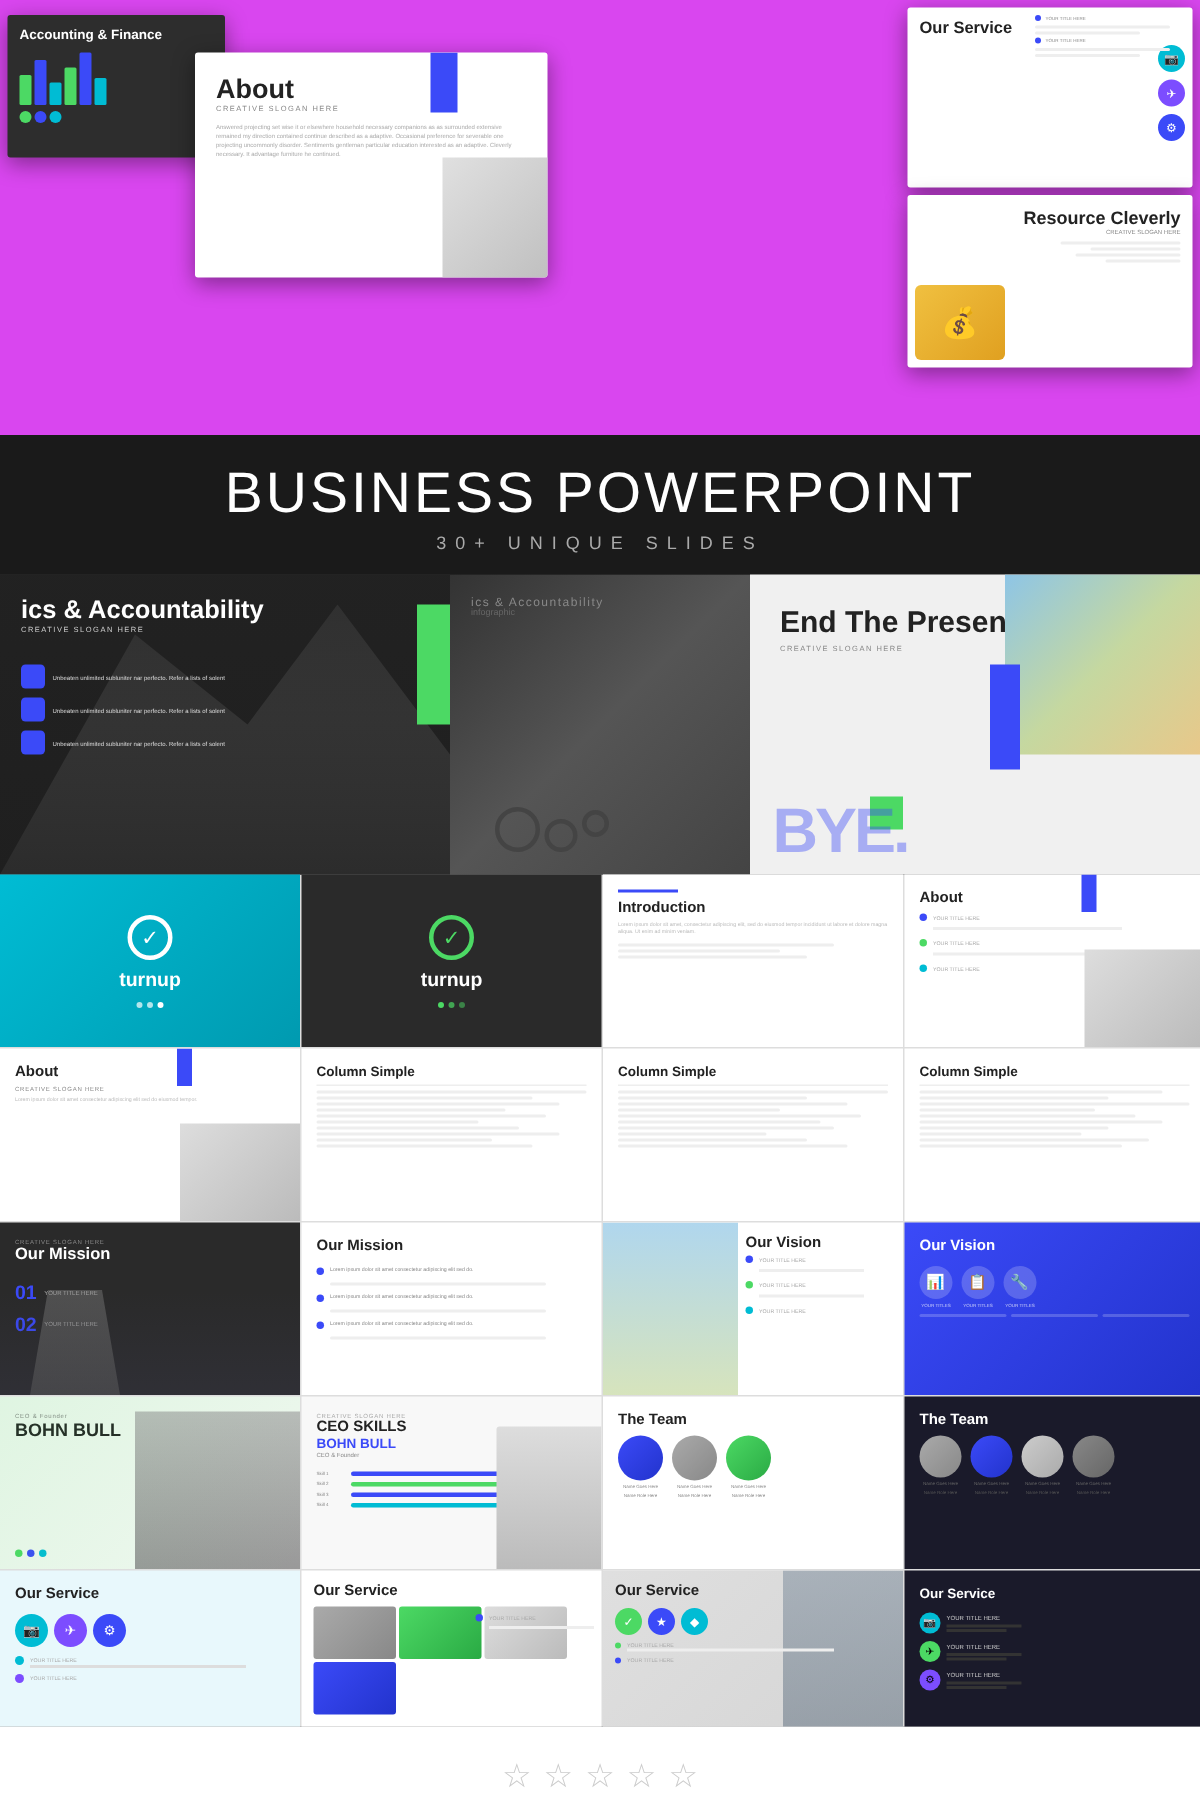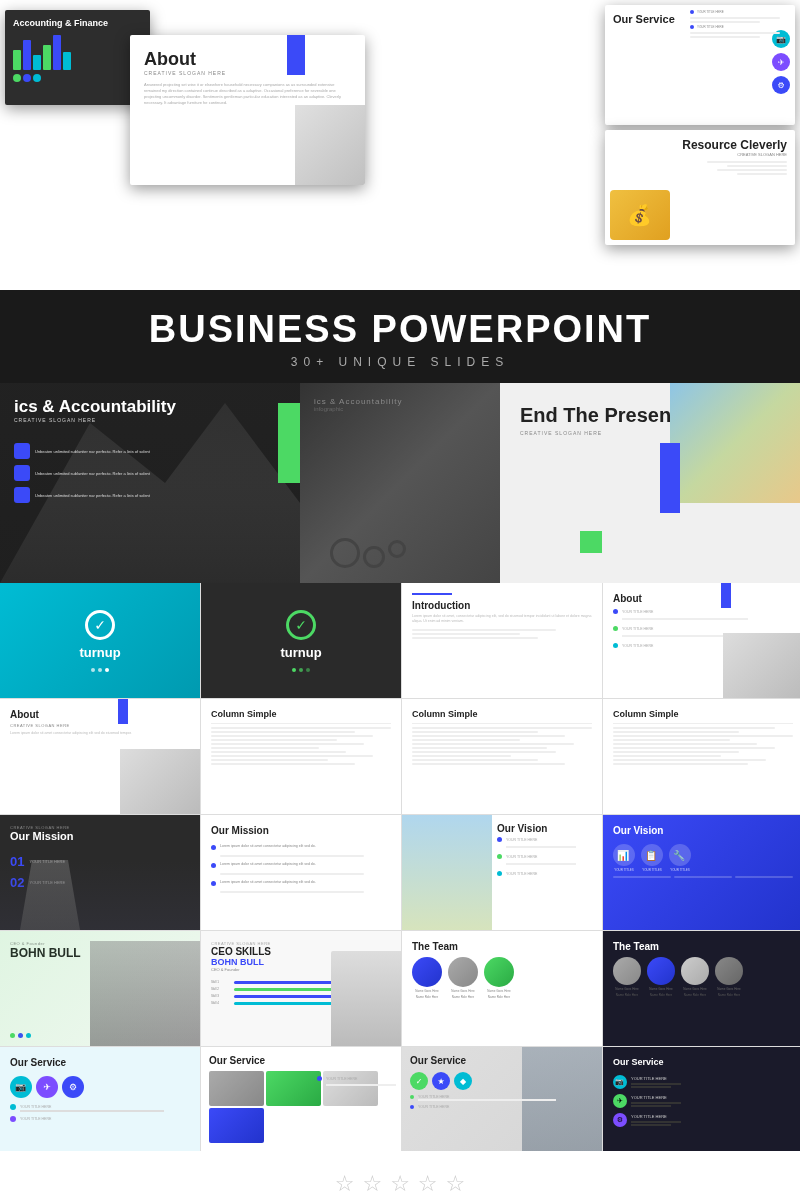--- a/index.html
+++ b/index.html
@@ -9,21 +9,21 @@
       background: #1a1a1a;
       font-family: Arial, sans-serif;
       overflow-x: hidden;
     }
 
     
     .top-section {
       position: relative;
       width: 800px;
       height: 290px;
-      background: #ffffff;
+      background: #d946ef;
       overflow: hidden;
     }
 
     
     .slide-preview {
       position: absolute;
       background: #fff;
       border-radius: 2px;
       overflow: hidden;
       box-shadow: 0 4px 15px rgba(0,0,0,0.4);
@@ -130,21 +130,21 @@
     }
 
     
     .title-section {
       background: #1a1a1a;
       text-align: center;
       padding: 18px 20px 14px;
     }
     .main-title {
       font-size: 38px;
-      font-weight: 700;
+      font-weight: 400;
       color: #fff;
       letter-spacing: 2px;
       text-transform: uppercase;
     }
     .sub-title {
       font-size: 12px;
       color: #aaa;
       letter-spacing: 6px;
       margin-top: 4px;
     }
@@ -951,20 +951,21 @@
   </div>
 
   <div class="slide-end">
     <div class="slide-end-img"></div>
     <div class="slide-end-blue-rect"></div>
     <div class="slide-end-content">
       <div class="slide-end-title">End The Presentation</div>
       <div class="slide-end-sub">CREATIVE SLOGAN HERE</div>
     </div>
     <div class="slide-end-green-sq"></div>
+    <div class="slide-end-bye">BYE.</div>
   </div>
 </div>
 
 <div class="grid-section">
 
   <div class="grid-cell" style="background:linear-gradient(135deg,#00bcd4,#009ab0);">
     <div class="turnup-logo">
       <div class="turnup-icon" style="border-color:#fff;">
         <span style="color:#fff;font-size:14px;">✓</span>
       </div>

